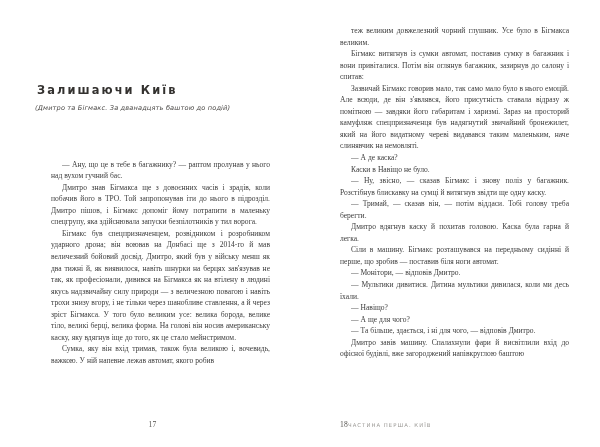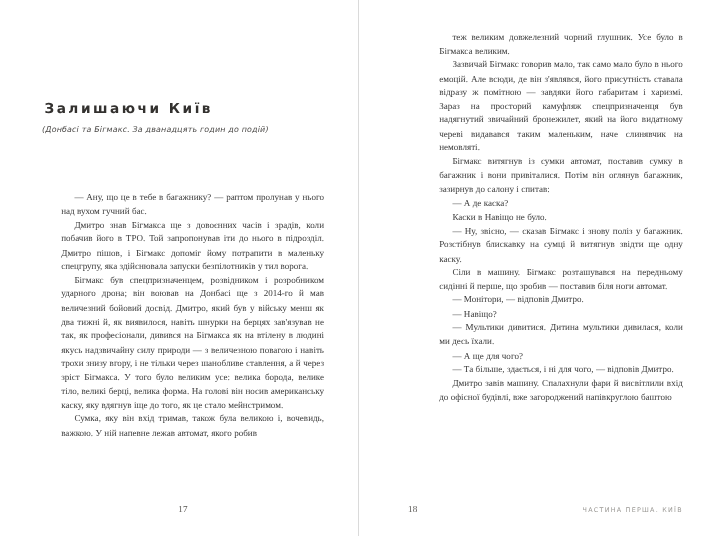--- a/index.html
+++ b/index.html
@@ -69,21 +69,20 @@
   }
   .body-block {
     margin-top: 0;
   }
   .page-left .body-block {
     padding-top: 46px;
     margin-left: 16px;
   }
   .page-right .body-block {
     padding-top: 25px;
-    margin-left: 26px;
   }
   p.para {
     margin: 0;
     font-size: 7.55px;
     line-height: 11.55px;
     text-align: justify;
     text-indent: 11px;
     color: #3b3b3b;
     hyphens: manual;
     word-spacing: 0.1px;
@@ -97,21 +96,21 @@
     align-items: baseline;
     font-size: 7px;
     color: #6f6f6f;
   }
   .page-left .footer {
     padding: 0 29px 0 35px;
     justify-content: center;
   }
   .page-right .footer {
     padding: 0 31px 0 41px;
-    justify-content: space-between;
+    justify-content: flex-start;
   }
   .folio {
     font-family: "Liberation Serif", serif;
     font-size: 7.6px;
     color: #55534f;
     letter-spacing: 0.2px;
   }
   .running-head {
     font-family: "DejaVu Sans", sans-serif;
     font-size: 5.3px;
@@ -123,21 +122,21 @@
 </style>
 </head>
 <body>
 
 <div class="spread">
 
   <div class="page page-left">
 
     <div class="chapter-head">
       <h1 class="chapter-title">Залишаючи Київ</h1>
-      <div class="chapter-subtitle">(Донбасі та Бігмакс. За дванадцять годин до подій)</div>
+      <div class="chapter-subtitle">(Дмитро та Бігмакс. За дванадцять баштою до подій)</div>
     </div>
 
     <div class="body-block">
       <p class="para">— Ану, що це в тебе в багажнику? — раптом пролунав у нього над вухом гучний бас.</p>
       <p class="para">Дмитро знав Бігмакса ще з довоєнних часів і зрадів, коли побачив його в ТРО. Той запропонував іти до нього в підрозділ. Дмитро пішов, і Бігмакс допоміг йому потрапити в маленьку спецгрупу, яка здійснювала запуски безпілотників у тил ворога.</p>
       <p class="para">Бігмакс був спецпризначенцем, розвідником і розробником ударного дрона; він воював на Донбасі ще з 2014-го й мав величезний бойовий досвід. Дмитро, який був у війську менш як два тижні й, як виявилося, навіть шнурки на берцях зав'язував не так, як професіонали, дивився на Бігмакса як на втілену в людині якусь надзвичайну силу природи — з величезною повагою і навіть трохи знизу вгору, і не тільки через шанобливе ставлення, а й через зріст Бігмакса. У того було великим усе: велика борода, велике тіло, великі берці, велика форма. На голові він носив американську каску, яку вдягнув іще до того, як це стало мейнстримом.</p>
       <p class="para">Сумка, яку він вхід тримав, також була великою і, вочевидь, важкою. У ній напевне лежав автомат, якого робив</p>
     </div>
 
     <div class="footer">
@@ -145,29 +144,31 @@
     </div>
 
   </div>
 
   <div class="gutter"></div>
 
   <div class="page page-right">
 
     <div class="body-block">
       <p class="para">теж великим довжелезний чорний глушник. Усе було в Бігмакса великим.</p>
+      <p class="para">Бігмакс витягнув із сумки автомат, поставив сумку в багажник і вони привіталися. Потім він оглянув багажник, зазирнув до салону і спитав:</p>
       <p class="para">Зазвичай Бігмакс говорив мало, так само мало було в нього емоцій. Але всюди, де він з'являвся, його присутність ставала відразу ж помітною — завдяки його габаритам і харизмі. Зараз на просторий камуфляж спецпризначенця був надягнутий звичайний бронежилет, який на його видатному череві видавався таким маленьким, наче слинявчик на немовляті.</p>
-      <p class="para">Бігмакс витягнув із сумки автомат, поставив сумку в багажник і вони привіталися. Потім він оглянув багажник, зазирнув до салону і спитав:</p>
       <p class="para">— А де каска?</p>
       <p class="para">Каски в Навіщо не було.</p>
       <p class="para">— Ну, звісно, — сказав Бігмакс і знову поліз у багажник. Розстібнув блискавку на сумці й витягнув звідти ще одну каску.</p>
+      <p class="para">— Тримай, — сказав він, — потім віддаси. Тобі голову треба берегти.</p>
+      <p class="para">Дмитро вдягнув каску й похитав головою. Каска була гарна й легка.</p>
       <p class="para">Сіли в машину. Бігмакс розташувався на передньому сидінні й перше, що зробив — поставив біля ноги автомат.</p>
       <p class="para">— Монітори, — відповів Дмитро.</p>
+      <p class="para">— Мультики дивитися. Дитина мультики дивилася, коли ми десь їхали.</p>
       <p class="para">— Навіщо?</p>
-      <p class="para">— Мультики дивитися. Дитина мультики дивилася, коли ми десь їхали.</p>
       <p class="para">— А ще для чого?</p>
       <p class="para">— Та більше, здається, і ні для чого, — відповів Дмитро.</p>
       <p class="para">Дмитро завів машину. Спалахнули фари й висвітлили вхід до офісної будівлі, вже загороджений напівкруглою баштою</p>
     </div>
 
     <div class="footer">
       <span class="folio">18</span>
       <span class="running-head">Частина перша. Київ</span>
     </div>
 

